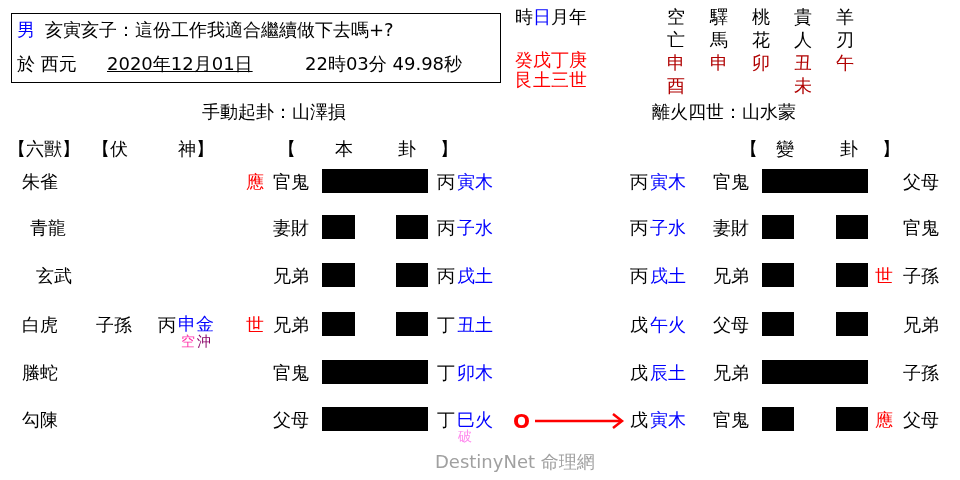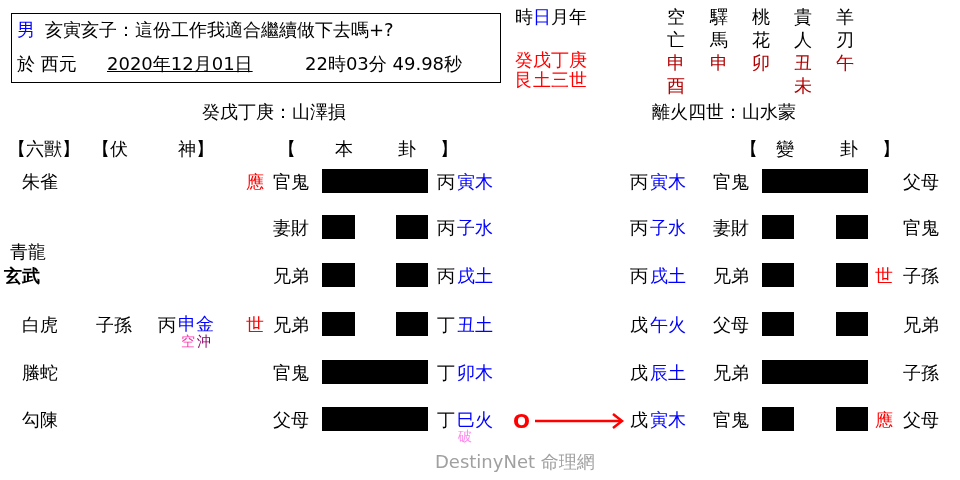--- a/index.html
+++ b/index.html
@@ -46,21 +46,21 @@
     <div class="abs dred" style="left: 752px; top: 54px;">卯</div>
     <div class="abs " style="left: 794px; top: 8px;">貴</div>
     <div class="abs " style="left: 794px; top: 31px;">人</div>
     <div class="abs dred" style="left: 794px; top: 54px;">丑</div>
     <div class="abs dred" style="left: 794px; top: 77px;">未</div>
     <div class="abs " style="left: 836px; top: 8px;">羊</div>
     <div class="abs " style="left: 836px; top: 31px;">刃</div>
     <div class="abs dred" style="left: 836px; top: 54px;">午</div>
   </div>
 
-<div class="abs" style="left:202px;top:103px;">癸戊丁庚：山澤損</div>
+<div class="abs" style="left:202px;top:103px;">手動起卦：山澤損</div>
 <div class="abs" style="left:652px;top:103px;">離火四世：山水蒙</div>
 
 <div class="abs" style="left:8px;top:140px;">【六獸】</div>
 <div class="abs" style="left:92px;top:140px;">【伏</div>
 <div class="abs" style="left:178px;top:140px;">神】</div>
 <div class="abs" style="left:278px;top:140px;">【</div>
 <div class="abs" style="left:335px;top:140px;">本</div>
 <div class="abs" style="left:398px;top:140px;">卦</div>
 <div class="abs" style="left:440px;top:140px;">】</div>
 <div class="abs" style="left:740px;top:140px;">【</div>
@@ -73,33 +73,33 @@
     <div class="abs red" style="left:246px;top:173px;">應</div>
     <div class="abs" style="left:273px;top:173px;">官鬼</div>
     <div class="line" style="left:322px;top:169px;width:106px;"></div>
     <div class="abs" style="left:437px;top:173px;">丙</div>
     <div class="abs blue" style="left:457px;top:173px;">寅木</div>
     <div class="abs" style="left:630px;top:173px;">丙</div>
     <div class="abs blue" style="left:650px;top:173px;">寅木</div>
     <div class="abs" style="left:713px;top:173px;">官鬼</div>
     <div class="line" style="left:762px;top:169px;width:106px;"></div>
     <div class="abs" style="left:903px;top:173px;">父母</div>
-    <div class="abs" style="left:10px;top:219px;margin-top:24px;">青龍</div>
+    <div class="abs" style="left:30px;top:219px;">青龍</div>
     <div class="abs" style="left:273px;top:219px;">妻財</div>
     <div class="line" style="left:322px;top:215px;width:33px;"></div>
     <div class="line" style="left:396px;top:215px;width:32px;"></div>
     <div class="abs" style="left:437px;top:219px;">丙</div>
     <div class="abs blue" style="left:457px;top:219px;">子水</div>
     <div class="abs" style="left:630px;top:219px;">丙</div>
     <div class="abs blue" style="left:650px;top:219px;">子水</div>
     <div class="abs" style="left:713px;top:219px;">妻財</div>
     <div class="line" style="left:762px;top:215px;width:32px;"></div>
     <div class="line" style="left:836px;top:215px;width:32px;"></div>
     <div class="abs" style="left:903px;top:219px;">官鬼</div>
-    <div class="abs" style="left:4px;top:267px;font-weight:bold;">玄武</div>
+    <div class="abs" style="left:36px;top:267px;">玄武</div>
     <div class="abs" style="left:273px;top:267px;">兄弟</div>
     <div class="line" style="left:322px;top:263px;width:33px;"></div>
     <div class="line" style="left:396px;top:263px;width:32px;"></div>
     <div class="abs" style="left:437px;top:267px;">丙</div>
     <div class="abs blue" style="left:457px;top:267px;">戌土</div>
     <div class="abs" style="left:630px;top:267px;">丙</div>
     <div class="abs blue" style="left:650px;top:267px;">戌土</div>
     <div class="abs" style="left:713px;top:267px;">兄弟</div>
     <div class="line" style="left:762px;top:263px;width:32px;"></div>
     <div class="line" style="left:836px;top:263px;width:32px;"></div>

